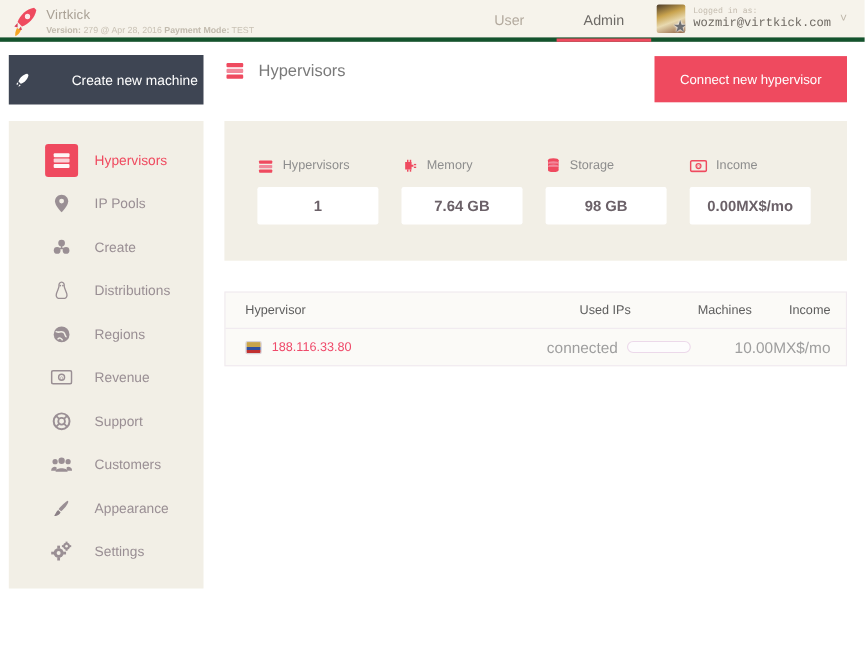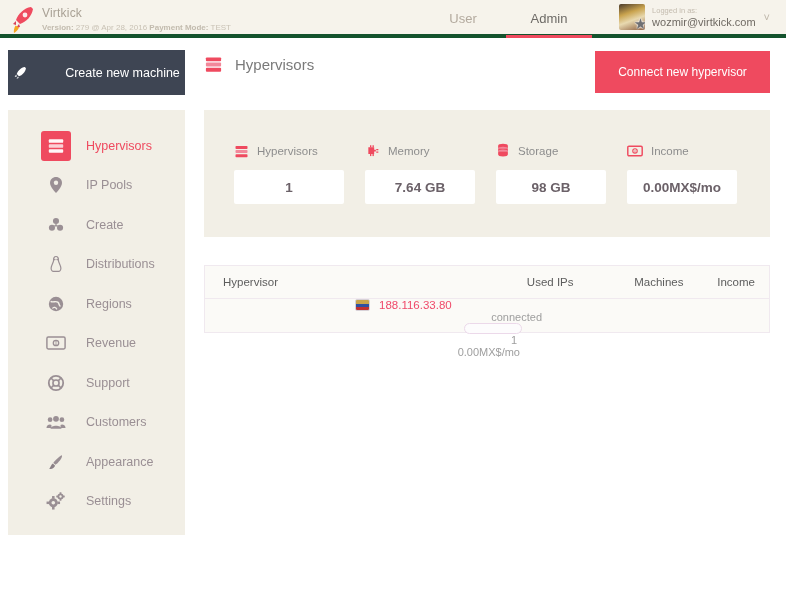--- a/index.html
+++ b/index.html
@@ -37,21 +37,21 @@
 
   .account { position: absolute; right: 16px; top: 4px; display: flex; align-items: center; }
   .avatar {
     width: 26px; height: 26px; position: relative; border-radius: 2px; overflow: hidden;
     background: linear-gradient(160deg,#4a3a2a 0%,#c9a34e 35%,#e8d9b0 60%,#8a5a3a 100%);
   }
   .avatar .star {
     position: absolute; right: -2px; bottom: -3px; font-size: 15px; color: #6f6f72;
     text-shadow: 0 0 2px #fff, 0 0 2px #fff;
   }
-  .acct-text { margin-left: 7px; }
+  .acct-text { margin-left: 7px; font-family: Liberation Mono, monospace; }
   .acct-label { font-size: 7.5px; color: #c3bbae; }
   .acct-mail { font-size: 11px; color: #6f6a63; margin-top: 1px; }
   .acct-caret { margin-left: 8px; font-size: 11px; color: #bdb5a8; }
 
   
   .create-btn {
     position: absolute; left: 8px; top: 50px;
     width: 177px; height: 45px; background: #3e4553;
     display: flex; align-items: center; justify-content: center;
     cursor: pointer;
@@ -107,29 +107,29 @@
   .stat-1 .stat-box { width: 110px; }
   .stat-2 .stat-box { width: 110px; }
   .stat-3 .stat-box { width: 110px; }
 
   .table-panel {
     position: absolute; left: 204px; top: 265px;
     width: 566px; background: #fbfaf7;
     border: 1px solid #f0e9ef;
   }
   .thead { display: flex; height: 33px; align-items: center; border-bottom: 1px solid #f0e9ef; }
-  .trow { display: flex; height: 33px; align-items: center; flex-direction: column; }
+  .trow { display: flex; height: 33px; align-items: center; }
   .c-hyper { width: 300px; padding-left: 18px; }
   .c-used  { width: 110px; text-align: right; }
   .c-bar   { width: 62px; padding-left: 8px; }
   .c-mach  { width: 60px; text-align: right; }
   .c-inc   { width: 94px; text-align: right; padding-right: 14px; }
   .thead .c-bar { width: 62px; }
   .th { font-size: 11.5px; font-weight: normal; color: #5d5d5d; }
-  .td { font-size: 11px; color: #9e9e9e; }
+  .td { font-size: 14px; color: #9e9e9e; }
   .ip-cell { display: flex; align-items: center; }
   .ip-link { font-size: 11.5px; color: #ef4a6a; margin-left: 9px; }
   .flag {
     width: 15px; height: 12px; border-radius: 2px; position: relative; overflow: hidden;
     background: linear-gradient(180deg,#c9a44a 0%,#c9a44a 40%,#2f4fa0 40%,#2f4fa0 70%,#c03030 70%);
     border: 1px solid #d8d2d8;
   }
   .bar-track {
     width: 58px; height: 11px; border: 1px solid #ecd9ea; border-radius: 6px; background: #fdfcfd;
   }

